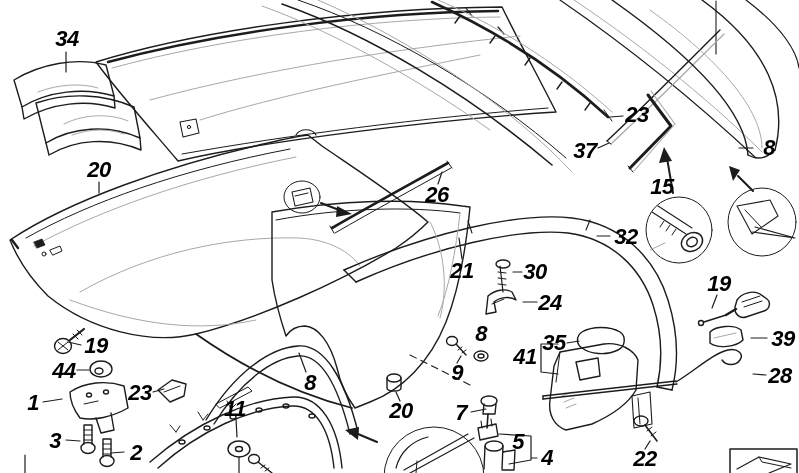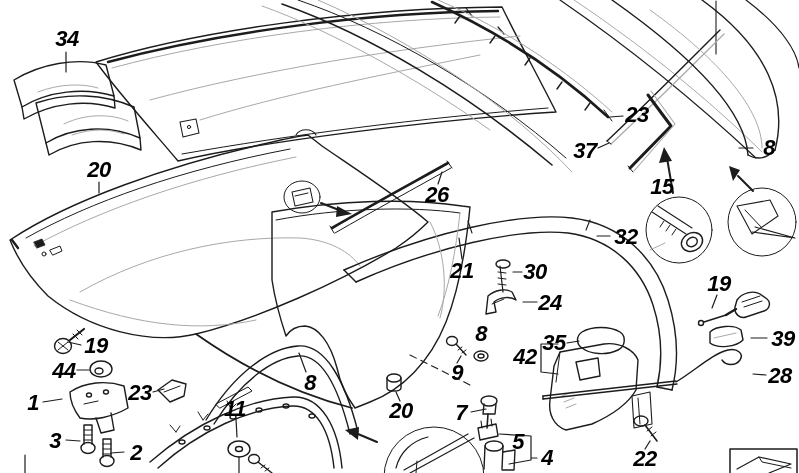--- a/index.html
+++ b/index.html
@@ -360,21 +360,21 @@
 <div class="lbl" style="left:637px;top:115px">23</div>
 <div class="lbl" style="left:585px;top:151px">37</div>
 <div class="lbl" style="left:662px;top:187px">15</div>
 <div class="lbl" style="left:769px;top:148px">8</div>
 <div class="lbl" style="left:626px;top:237px">32</div>
 <div class="lbl" style="left:462px;top:271px">21</div>
 <div class="lbl" style="left:535px;top:272px">30</div>
 <div class="lbl" style="left:550px;top:303px">24</div>
 <div class="lbl" style="left:481px;top:334px">8</div>
 <div class="lbl" style="left:457px;top:373px">9</div>
-<div class="lbl" style="left:525px;top:357px">42</div>
+<div class="lbl" style="left:525px;top:357px">41</div>
 <div class="lbl" style="left:554px;top:343px">35</div>
 <div class="lbl" style="left:461px;top:413px">7</div>
 <div class="lbl" style="left:518px;top:442px">5</div>
 <div class="lbl" style="left:547px;top:458px">4</div>
 <div class="lbl" style="left:645px;top:459px">22</div>
 <div class="lbl" style="left:719px;top:284px">19</div>
 <div class="lbl" style="left:783px;top:339px">39</div>
 <div class="lbl" style="left:780px;top:376px">28</div>
 <div class="lbl" style="left:96px;top:346px">19</div>
 <div class="lbl" style="left:64px;top:371px">44</div>

